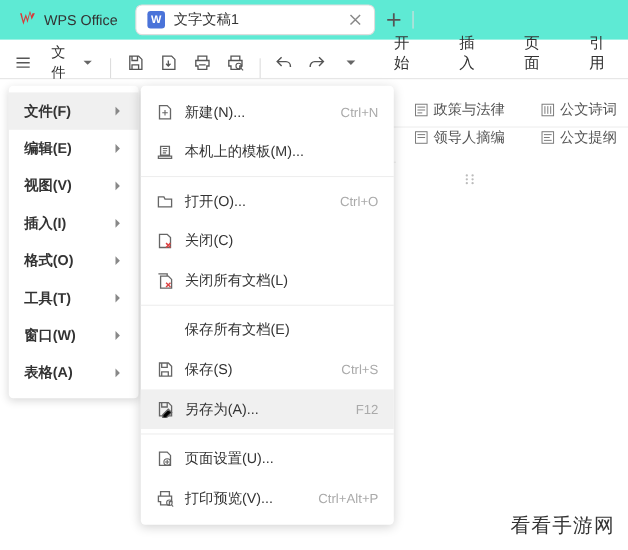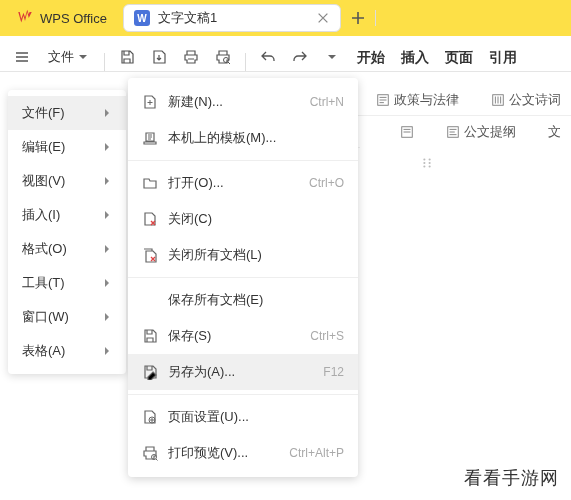--- a/index.html
+++ b/index.html
@@ -1,46 +1,46 @@
 <!DOCTYPE html>
 <html><head>
   <meta charset="utf-8">
   <style>
     * { margin: 0; padding: 0; box-sizing: border-box; font-family: "Microsoft YaHei", "PingFang SC", sans-serif; }
     body { background: #fff; width: 571px; height: 500px; overflow: hidden; position: relative; }
     
     
-    .titlebar { height: 36px; display: flex; align-items: center; padding: 4px 8px; gap: 8px; background: #fde047; }
+    .titlebar { height: 36px; display: flex; align-items: center; padding: 4px 8px; gap: 8px; background: #5eead4; }
     .logo-area { display: flex; align-items: center; gap: 6px; padding: 4px 8px; }
     .logo-icon { width: 18px; height: 18px; color: #d93a3a; }
     .app-name { font-size: 13px; color: #333; }
     .tab { display: flex; align-items: center; gap: 8px; background: #fff; border: 1px solid #ddd; border-radius: 6px; padding: 4px 10px; height: 28px; }
     .tab-icon { width: 16px; height: 16px; background: #4a73d9; border-radius: 3px; display: flex; align-items: center; justify-content: center; color: #fff; font-size: 10px; font-weight: bold; }
     .tab-title { font-size: 13px; color: #333; min-width: 150px; }
     .tab-close { width: 14px; height: 14px; color: #888; cursor: pointer; }
     .newtab { width: 18px; height: 18px; color: #555; cursor: pointer; display:flex;align-items:center;justify-content:center;}
     .titlebar-sep { height: 16px; width: 1px; background: #ddd; }
     
     
     .toolbar { height: 36px; display: flex; align-items: flex-end; padding: 0 8px; gap: 4px; border-bottom: 1px solid #e5e5e5; }
     .toolbar-btn { width: 28px; height: 28px; display: flex; align-items: center; justify-content: center; border-radius: 4px; cursor: pointer; color: #555; }
     .file-btn { display: flex; align-items: center; gap: 4px; padding: 4px 8px; height: 28px; border-radius: 4px; cursor: pointer; }
     .file-btn-text { font-size: 13px; color: #333; }
     .chev { width: 10px; height: 10px; color: #666; }
     .toolbar-sep { width: 1px; height: 18px; background: #ddd; margin: 0 4px; }
-    .menu-tabs { display: flex; gap: 12px; margin-left: 5px; font-weight: bold; }
+    .menu-tabs { display: flex; gap: 30px; margin-left: 20px; }
     .menu-tab { font-size: 14px; color: #333; cursor: pointer; padding: 4px 2px; }
     
     
     .secondrow { height: 32px; display: flex; align-items: center; justify-content: flex-end; padding: 0 10px; gap: 32px; font-size: 13px; color: #555; border-bottom: 1px solid #eee; position: absolute; top: 72px; left: 350px; right: 0; flex-wrap: wrap; }
     .chip { display: flex; align-items: center; gap: 4px; cursor: pointer; }
     .chip-icon { width: 14px; height: 14px; color: #777; }
     
     
-    .side-menu { position: absolute; left: 8px; top: 90px; width: 118px; background: #fff; box-shadow: 0 2px 8px rgba(0,0,0,.15); border-radius: 4px; padding: 6px 0; z-index: 10; }
+    .side-menu { position: absolute; left: 8px; top: 78px; width: 118px; background: #fff; box-shadow: 0 2px 8px rgba(0,0,0,.15); border-radius: 4px; padding: 6px 0; z-index: 10; font-weight: bold; }
     .side-item { display: flex; align-items: center; justify-content: space-between; padding: 8px 14px; font-size: 13px; color: #333; cursor: pointer; }
     .side-item.hover { background: #f0f0f0; }
     .side-arrow { width: 10px; height: 10px; color: #888; }
     
     
     .flyout { position: absolute; left: 128px; top: 78px; width: 230px; background: #fff; box-shadow: 0 2px 10px rgba(0,0,0,.18); border-radius: 4px; padding: 6px 0; z-index: 11; }
     .fly-item { display: flex; align-items: center; padding: 9px 14px; font-size: 13px; color: #333; cursor: pointer; gap: 10px; }
     .fly-item.hover { background: #f0f0f0; }
     .fly-icon { width: 16px; height: 16px; color: #666; flex-shrink: 0; }
     .fly-label { flex: 1; }
@@ -161,20 +161,21 @@
       </svg>
     <span>公文诗词</span>
   </span>
 </div>
 <div class="secondrow" style="top:116px">
   <span class="chip">
     <svg class="chip-icon" viewBox="0 0 16 16">
         <rect x="2" y="2" width="12" height="12" fill="none" stroke="currentColor"></rect>
         <path stroke="currentColor" d="M4 5h8M4 8h8"></path>
       </svg>
+    <span>领导人摘编</span>
   </span>
   <span class="chip">
     <svg class="chip-icon" viewBox="0 0 16 16">
         <rect x="2" y="2" width="12" height="12" fill="none" stroke="currentColor"></rect>
         <path stroke="currentColor" d="M4 5h8M4 8h6M4 11h8"></path>
       </svg>
     <span>公文提纲</span>
   </span>
   <span class="chip">
     <span>文</span>

